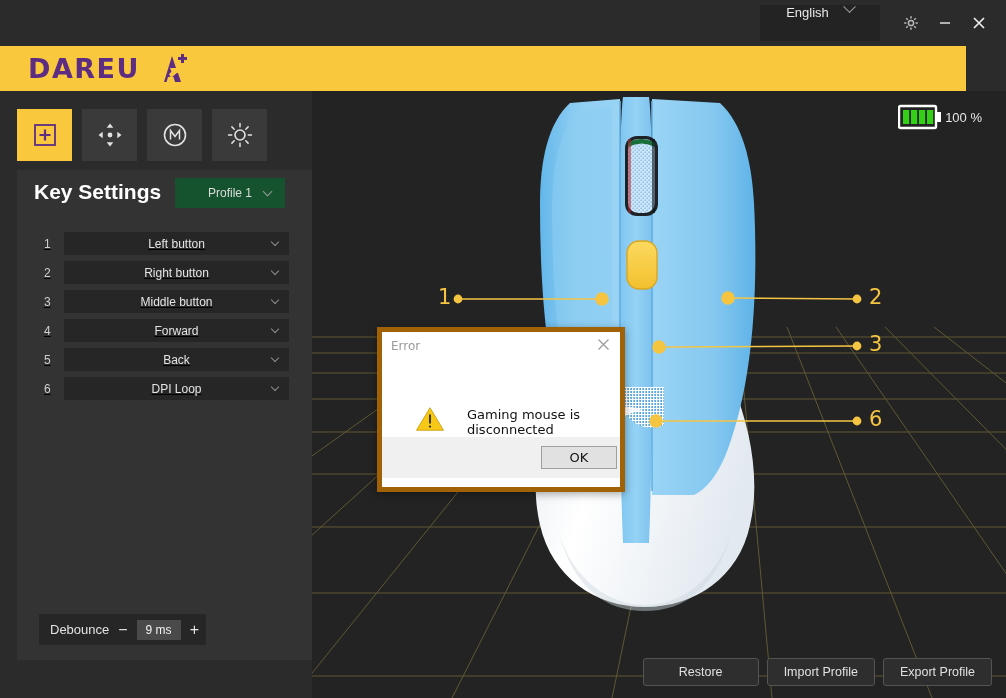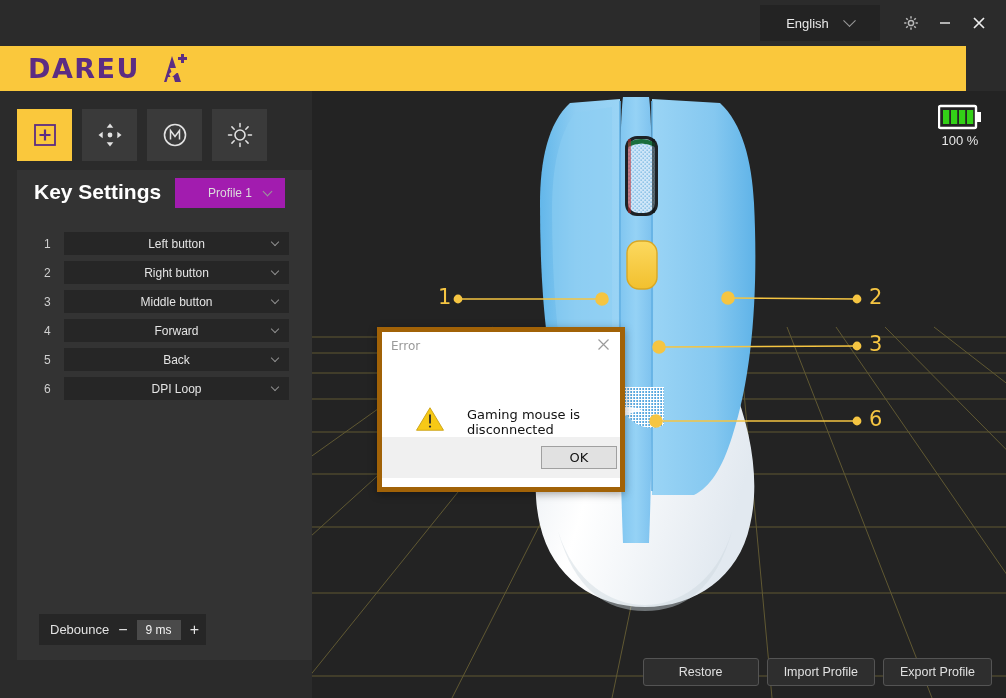--- a/index.html
+++ b/index.html
@@ -18,21 +18,21 @@
   
   .titlebar {
     position: absolute; top: 0; left: 0;
     width: 1006px; height: 46px;
     background: #2b2b2b;
     display: flex; align-items: center; justify-content: flex-end;
   }
   .lang-select {
     width: 120px; height: 36px;
     background: #232323;
-    display: flex; align-items: center; justify-content: center;
+    display: flex; justify-content: center;
     gap: 16px;
     margin-right: 14px;
     cursor: pointer;
   }
   .lang-select .lang-label {
     color: #e8e8e8; font-size: 13px;
   }
   .chev {
     width: 9px; height: 9px;
     border-right: 1.4px solid #9a9a9a;
@@ -77,34 +77,35 @@
     display: flex; align-items: center; justify-content: center;
     cursor: pointer;
   }
   .tool.active { background: #fac83c; }
 
   
   .side-panel {
     position: absolute; top: 170px; left: 17px;
     width: 295px; height: 490px;
     background: #333333;
+    text-decoration: underline;
   }
   .panel-head {
     position: relative;
     height: 52px;
     display: flex; align-items: center;
   }
   .panel-title {
     position: absolute; left: 17px; top: 10px;
     color: #ffffff; font-size: 21px; font-weight: bold;
   }
   .profile-sel {
     position: absolute; left: 158px; top: 8px;
     width: 110px; height: 30px;
-    background: #a21caf;
+    background: #14532d;
     display: flex; align-items: center; justify-content: center;
     cursor: pointer;
   }
   .profile-sel .p-label { color: #dcdcdc; font-size: 12px; }
   .profile-sel .chev {
     position: absolute; right: 14px; top: 10px;
     width: 7px; height: 7px;
     border-right: 1.3px solid #9a9a9a;
     border-bottom: 1.3px solid #9a9a9a;
     transform: rotate(45deg);
@@ -164,21 +165,21 @@
     overflow: hidden;
   }
   .grid-floor {
     position: absolute; left: 0; bottom: 0;
     width: 694px; height: 607px;
   }
 
   
   .battery-wrap {
     position: absolute; top: 13px; right: 24px;
-    display: flex; flex-direction: column; align-items: center;
+    display: flex; flex-direction: row; align-items: center;
     gap: 3px;
   }
   .batt-pct { color: #e6e6e6; font-size: 13px; }
 
   
   .callout-layer {
     position: absolute; top: 0; left: 0;
     width: 694px; height: 607px;
     pointer-events: none;
   }

